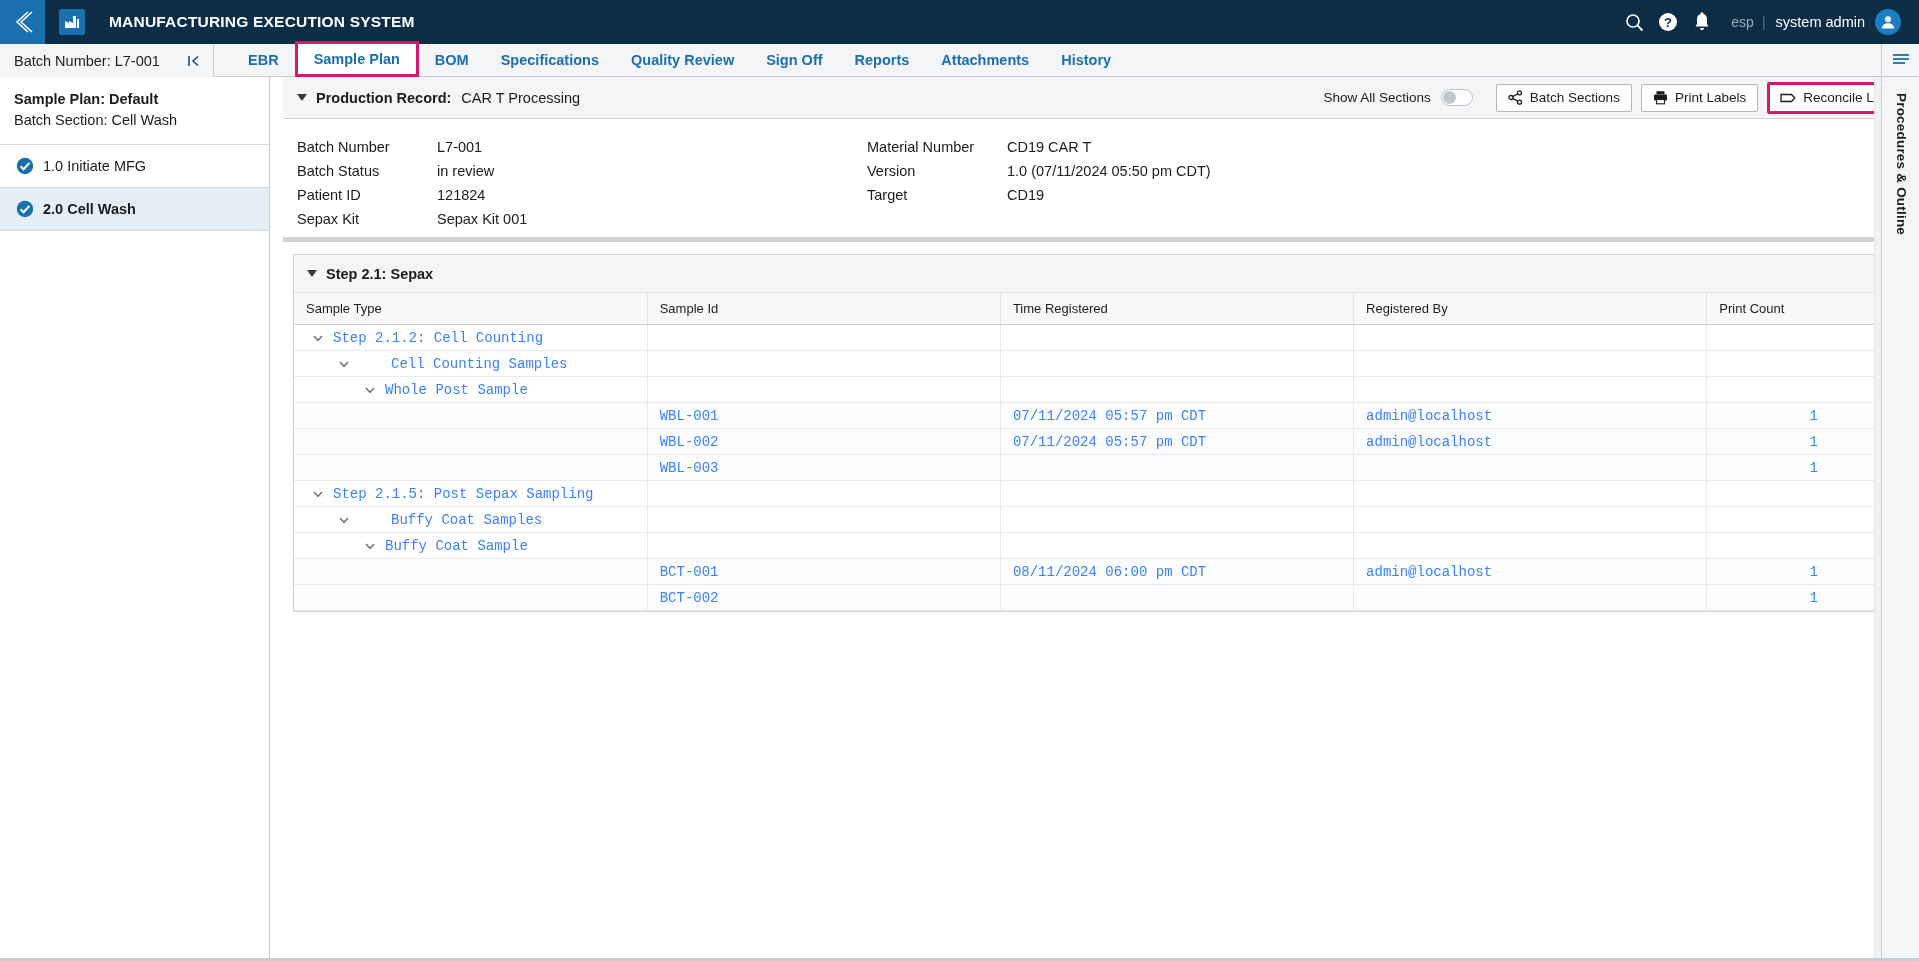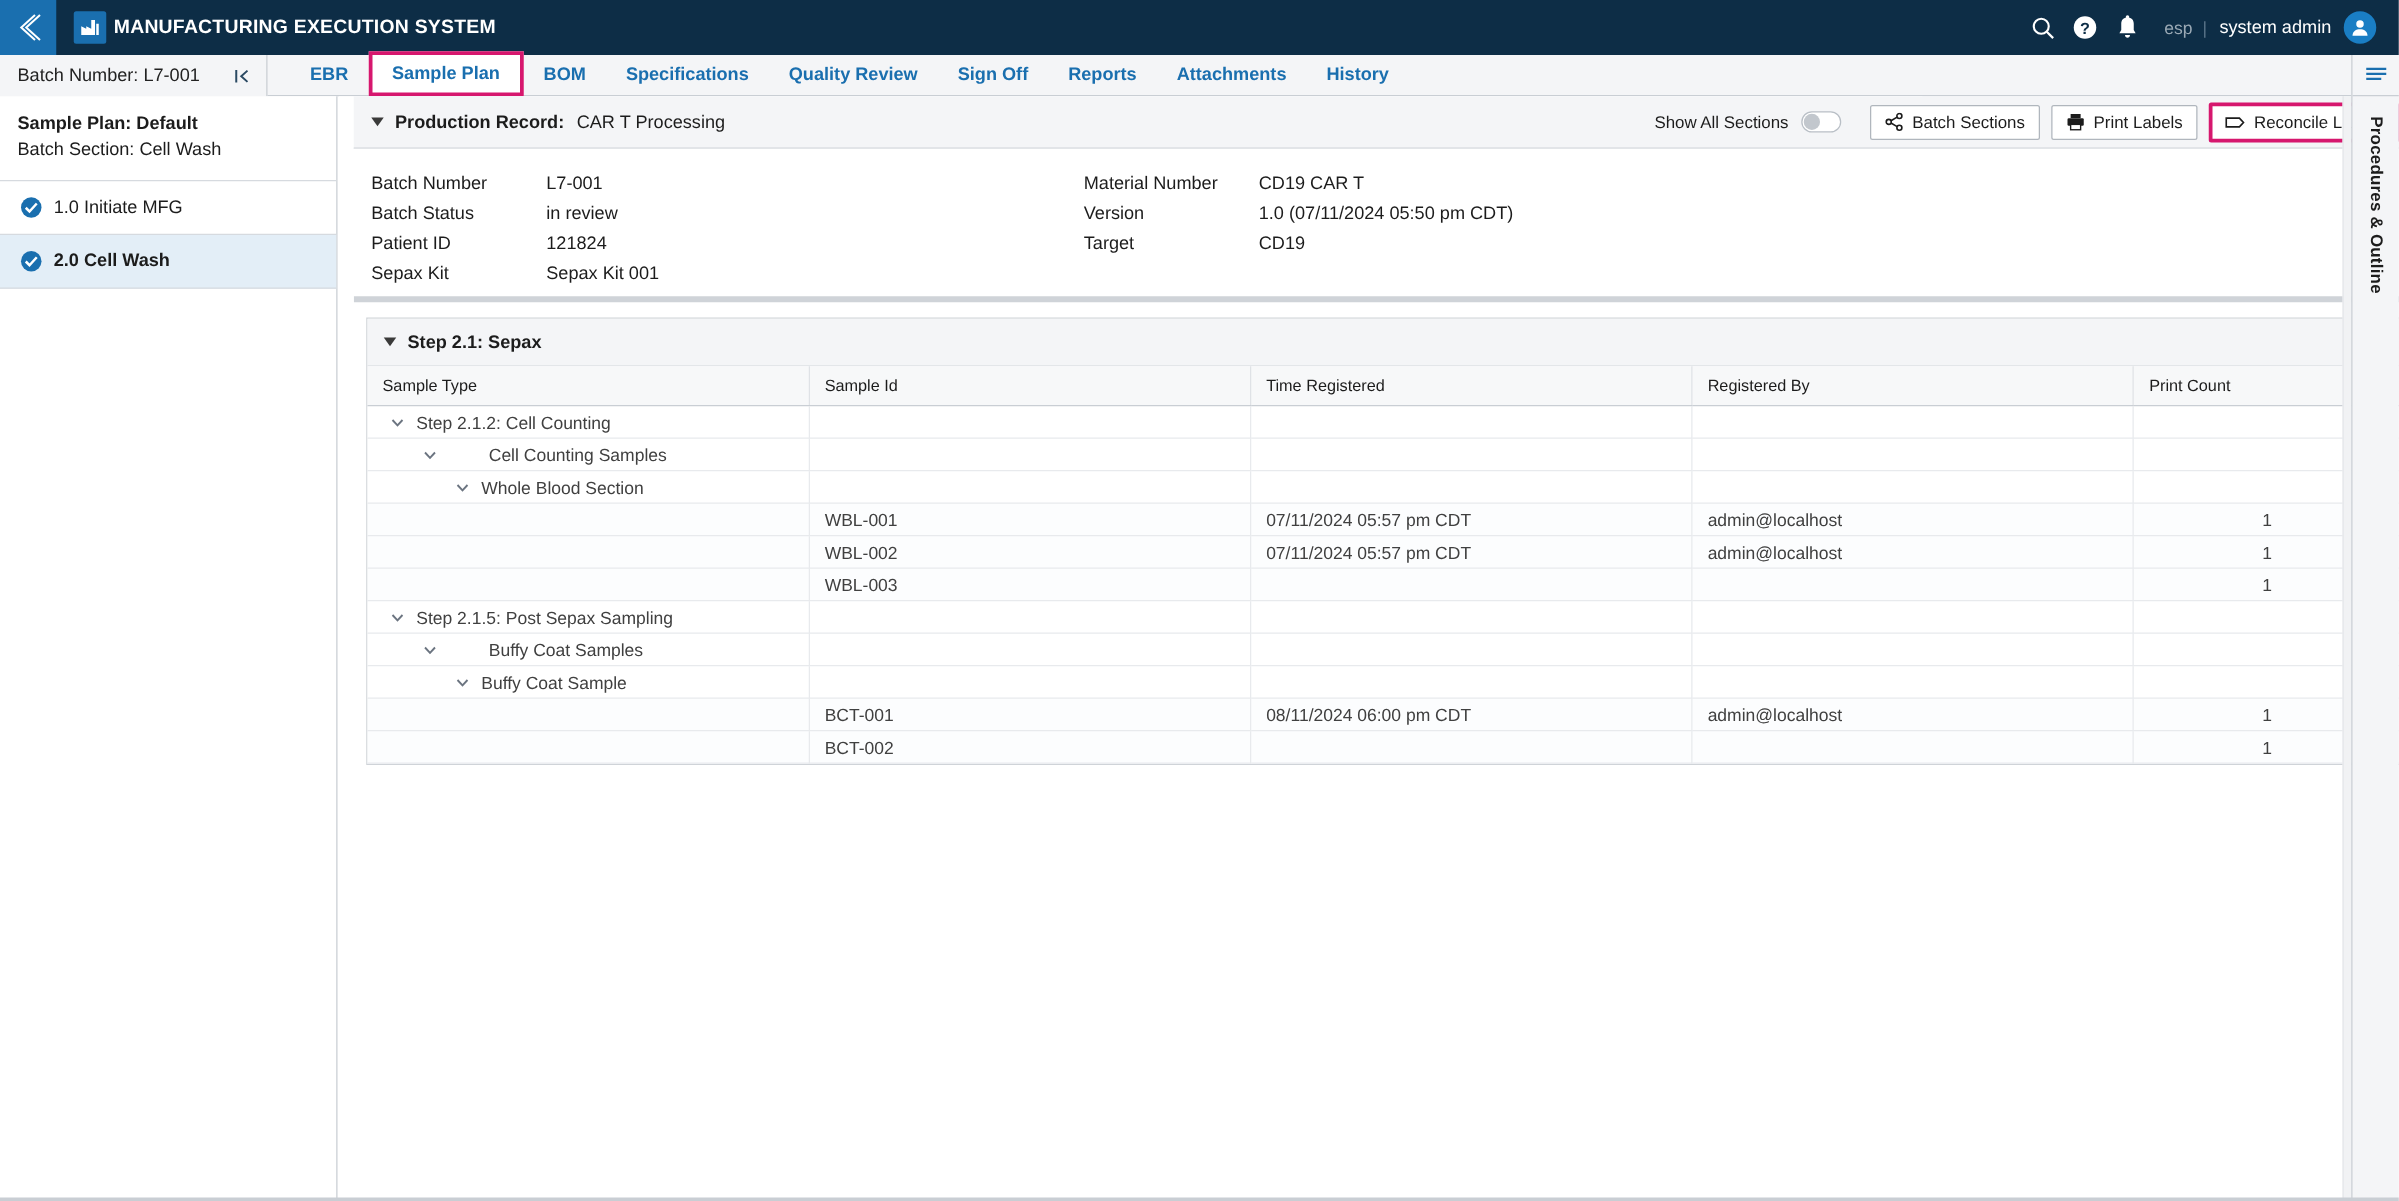--- a/index.html
+++ b/index.html
@@ -29,21 +29,21 @@
     margin-left: 14px;
     background: #1a6faf;
     border-radius: 2px;
     display: flex; align-items: center; justify-content: center;
   }
   .app-title {
     color: #ffffff;
     font-size: 15.5px;
     font-weight: bold;
     letter-spacing: 0.2px;
-    margin-left: 6px;
+    margin-left: 24px;
     white-space: nowrap;
   }
   .header-right {
     margin-left: auto;
     display: flex; align-items: center;
     padding-right: 18px;
     gap: 0;
   }
   .hdr-icon {
     width: 34px; height: 44px;
@@ -253,24 +253,25 @@
     font-weight: normal;
     color: #1c1c1c;
     padding: 8px 0 8px 12px;
     height: 31px;
   }
   table.samples th:last-child { border-right: none; }
   table.samples td {
     border-bottom: 1px solid #e8eaed;
     border-right: 1px solid #e8eaed;
     font-size: 14px;
-    color: #404040;
+    color: #3b82f6;
     height: 26px;
     padding: 0 0 0 12px;
     background: #fcfdfe;
+    font-family: Liberation Mono, monospace;
   }
   table.samples td:last-child { border-right: none; }
   tr.grp td { background: #ffffff; }
   .tw-type { width: 290px; }
   .tw-id { width: 290px; }
   .tw-time { width: 290px; }
   .tw-by { width: 290px; }
   .tw-cnt { width: 175px; }
   .cnt-cell { text-align: center; padding-left: 0 !important; }
   .node { display: flex; align-items: center; }
@@ -558,21 +559,21 @@
               <td class="cnt-cell"></td>
             </tr>
             <tr class="grp">
               <td>
                 <span class="node ind3">
                   <span class="chev">
                     <svg width="12" height="12" viewBox="0 0 12 12">
                       <polyline points="2,4 6,8.3 10,4" fill="none" stroke="#6b7480" stroke-width="1.5"></polyline>
                     </svg>
                   </span>
-                  <span>Whole Blood Section</span>
+                  <span>Whole Post Sample</span>
                 </span>
               </td>
               <td></td>
               <td></td>
               <td></td>
               <td class="cnt-cell"></td>
             </tr>
             <tr>
               <td></td>
               <td>WBL-001</td>

